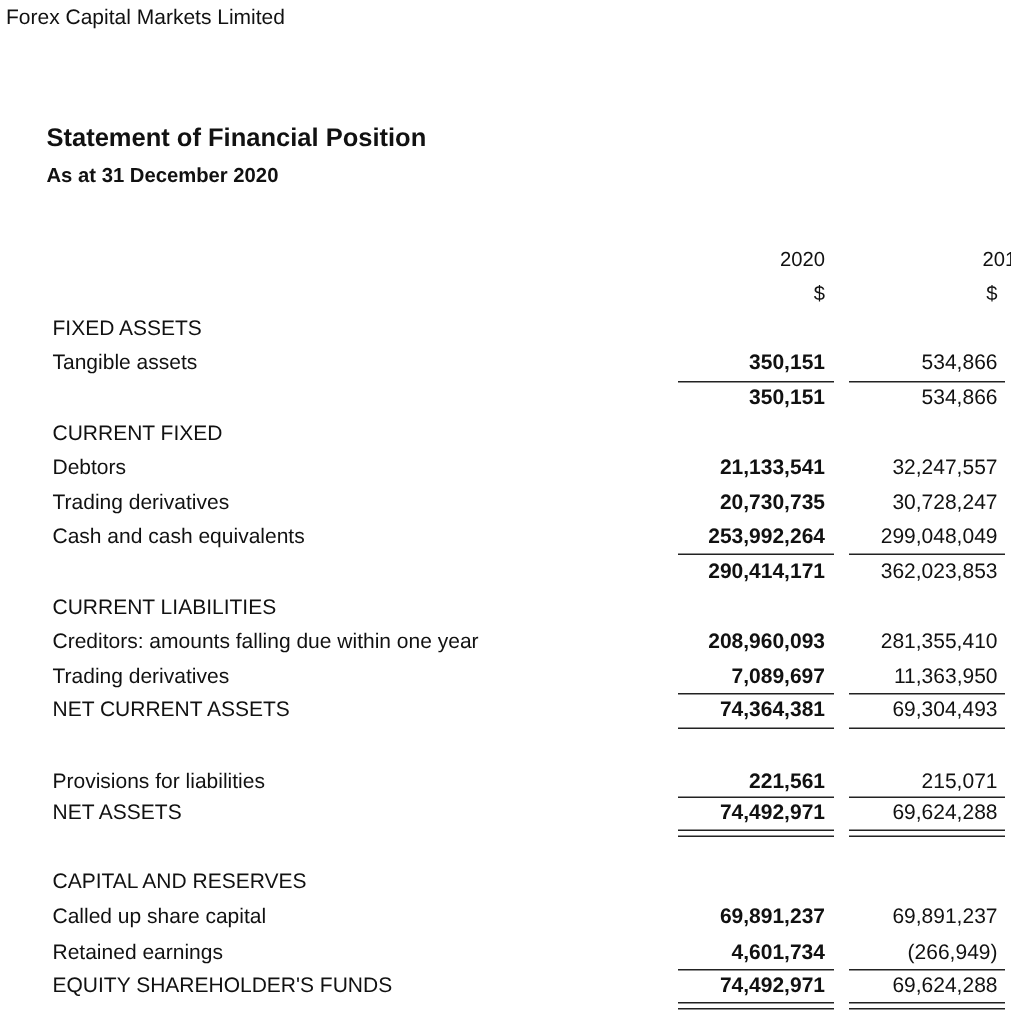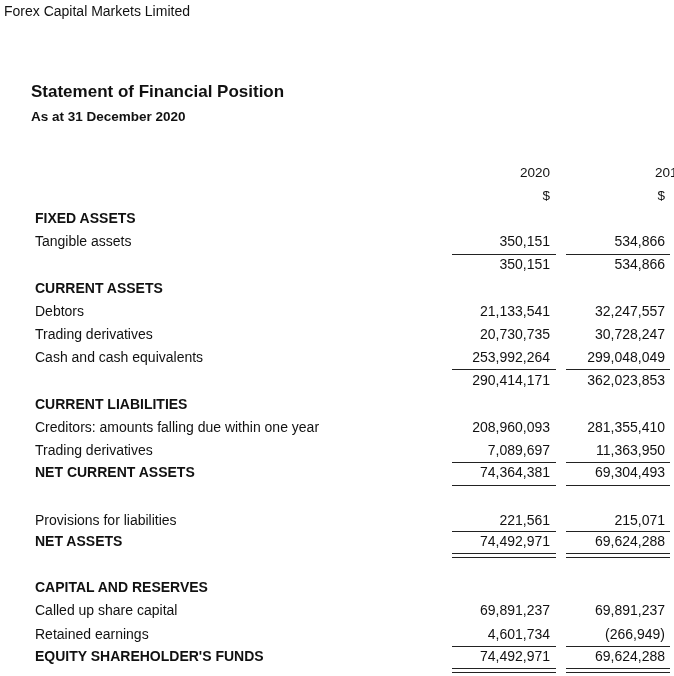--- a/index.html
+++ b/index.html
@@ -4,23 +4,23 @@
 <style>
   html, body { margin:0; padding:0; background:#ffffff; }
   body { width:674px; height:676px; position:relative; overflow:hidden;
          font-family:"Liberation Sans", sans-serif; color:#111; }
   .company { position:absolute; left:4px; top:3px; font-size:14px; }
   .title { position:absolute; left:31px; top:82px; font-size:17px; font-weight:bold; }
   .subtitle { position:absolute; left:31px; top:109px; font-size:13.5px; font-weight:bold; }
   .hdr { position:absolute; font-size:13.5px; font-weight:normal; text-align:right; width:120px; }
   .row { position:absolute; left:0; width:674px; height:20px; }
   .lbl { position:absolute; left:35px; top:0; font-size:14px; white-space:nowrap; }
-  .lbl.b { font-weight:bold; }
+  .lbl.b { font-weight:normal; }
   .v { position:absolute; top:0; font-size:14px; text-align:right; width:110px; }
-  .c1 { left:440px; }
+  .c1 { left:440px;font-weight:bold; }
   .c2 { left:555px; }
   .line { position:absolute; height:0; border-top:1.5px solid #222; }
   .l1 { left:452px; width:104px; }
   .l2 { left:566px; width:104px; }
   .dbl { position:absolute; height:3px; border-top:1.5px solid #222; border-bottom:1.5px solid #222; }
 </style>
 </head>
 <body>
 
 <div class="company">Forex Capital Markets Limited</div>
@@ -41,21 +41,21 @@
   <span class="v c2">534,866</span>
 </div>
 <div class="line l1" style="top:254px;"></div>
 <div class="line l2" style="top:254px;"></div>
 <div class="row" style="top:256px;">
   <span class="v c1">350,151</span>
   <span class="v c2">534,866</span>
 </div>
 
 <div class="row" style="top:280px;">
-  <span class="lbl b">CURRENT ASSETS</span>
+  <span class="lbl b">CURRENT FIXED</span>
 </div>
 <div class="row" style="top:303px;padding-left:12px;">
   <span class="lbl">Debtors</span>
   <span class="v c1">21,133,541</span>
   <span class="v c2">32,247,557</span>
 </div>
 <div class="row" style="top:326px;">
   <span class="lbl">Trading derivatives</span>
   <span class="v c1">20,730,735</span>
   <span class="v c2">30,728,247</span>

